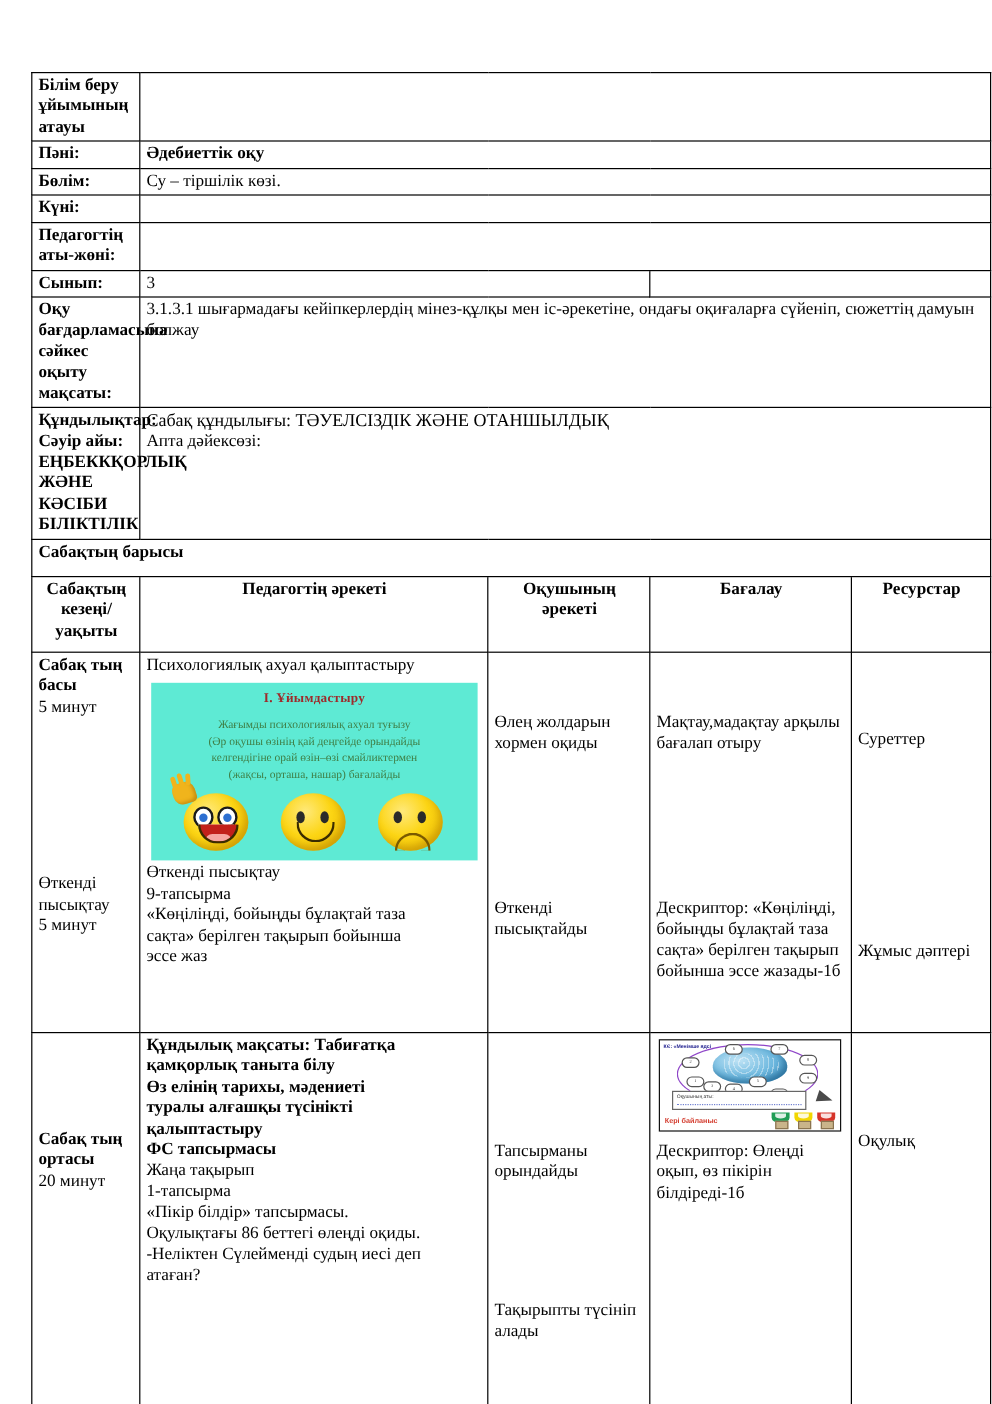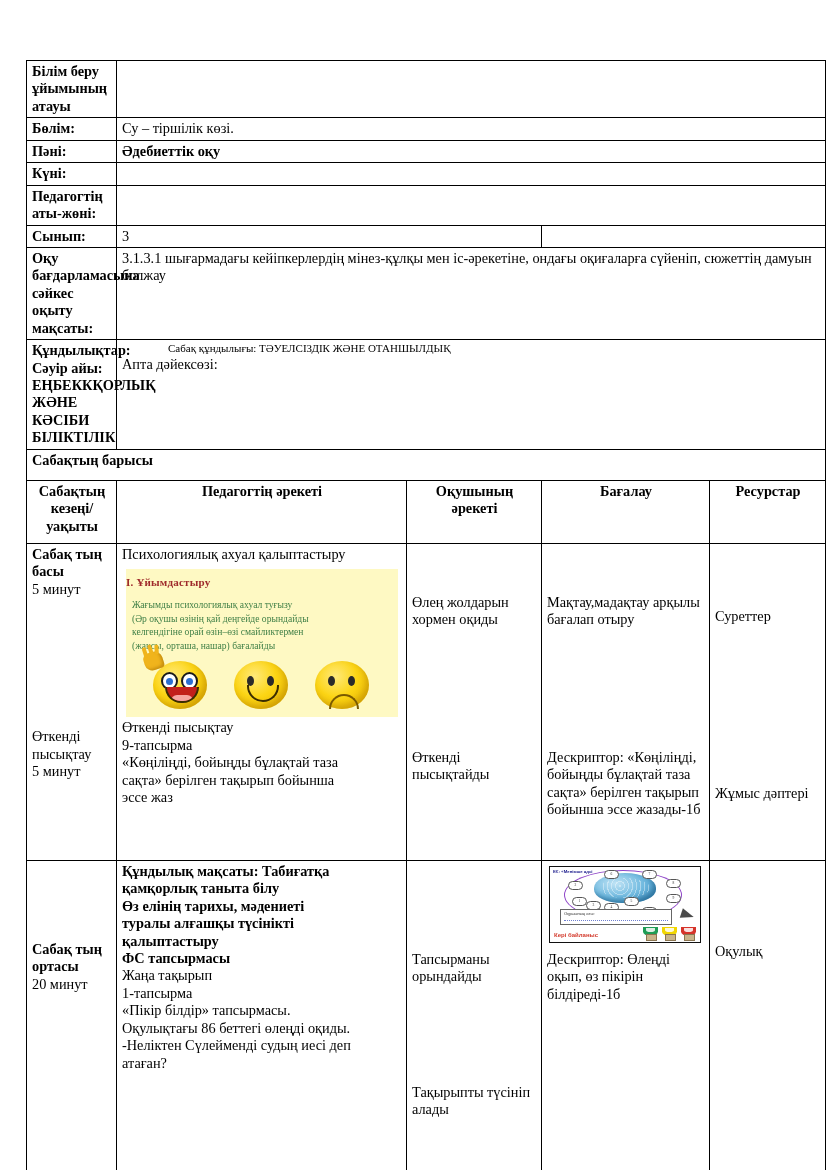--- a/index.html
+++ b/index.html
@@ -30,35 +30,36 @@
   }
   table.doc td {
     border: 1px solid #000000;
     vertical-align: top;
     padding: 2px 4px 2px 5px;
     font-size: 14.3px;
     line-height: 1.22;
   }
   .b  { font-weight: bold; }
   .bi { font-weight: bold; }
-  .small-caps-line { font-size: 11px; margin-left: 46px; }
+  .small-caps-line { font-size: 15px; }
   .hdr-cell {
     font-weight: bold;
     text-align: center;
     vertical-align: middle;
     font-size: 15px;
     line-height: 1.22;
     padding-top: 5px;
   }
 
   
   .slide {
     width: 272px;
     margin: 6px auto 2px auto;
-    background: #fef9c3;
+    background: #5eead4;
+    text-align: center;
     padding: 4px 0 2px 0;
   }
   .slide-title {
     color: #9e2a2b;
     font-weight: bold;
     font-size: 11px;
     letter-spacing: .2px;
     margin: 3px 0 8px 0;
     font-family: "Liberation Serif", serif;
   }
@@ -329,27 +330,27 @@
       <col style="width:116px">
     </colgroup>
     <tbody>
 
       <tr>
         <td class="b" colspan="1">Білім беру ұйымының атауы</td>
         <td colspan="4"></td>
       </tr>
 
       <tr>
+        <td class="b">Пәні:</td>
+        <td class="b" colspan="4">Әдебиеттік оқу</td>
+      </tr>
+
+      <tr>
         <td class="b">Бөлім:</td>
         <td colspan="4">Су – тіршілік көзі.</td>
-      </tr>
-
-      <tr>
-        <td class="b">Пәні:</td>
-        <td class="b" colspan="4">Әдебиеттік оқу</td>
       </tr>
 
       <tr>
         <td class="b">Күні:</td>
         <td colspan="4"></td>
       </tr>
 
       <tr>
         <td class="b">Педагогтің аты-жөні:</td>
         <td colspan="4"></td>

